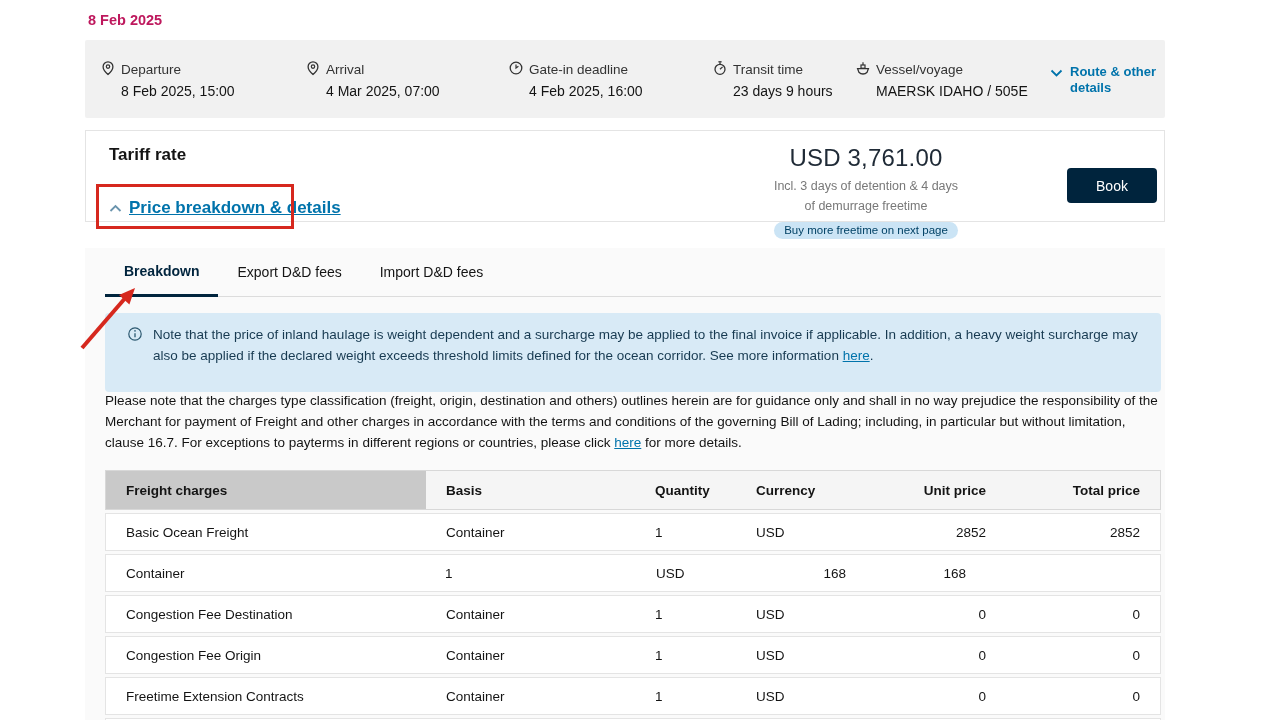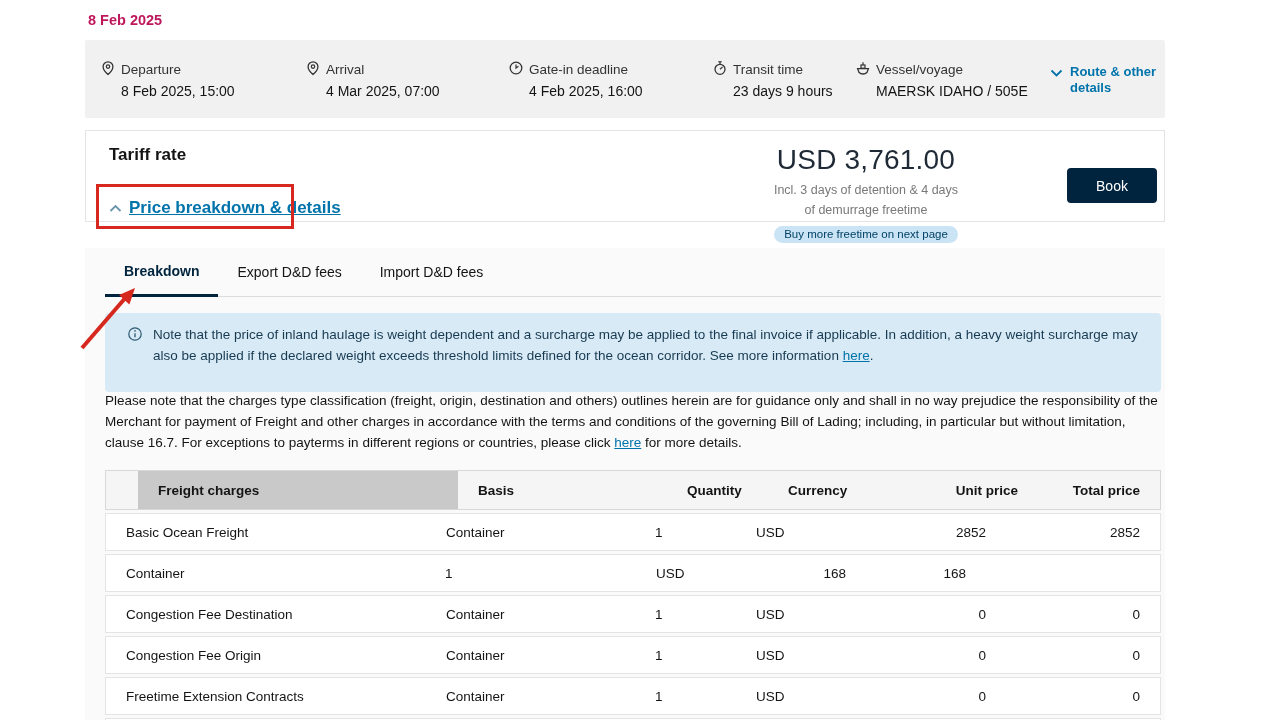--- a/index.html
+++ b/index.html
@@ -20,21 +20,21 @@
   .route-link { width:94px; font-size:13px; font-weight:bold; color:#0073ab;
                 line-height:16px; }
 
   
   .tariff-card { position:absolute; left:85px; top:130px; width:1080px; height:92px;
                  background:#ffffff; border:1px solid #e4e4e4; }
   .tariff-title { position:absolute; left:23px; top:14px; font-size:17px; font-weight:bold; color:#141414; }
   .breakdown-toggle { position:absolute; left:23px; top:67px; display:flex; align-items:center; gap:7px; cursor:pointer; }
   .breakdown-toggle .toggle-label { font-size:17px; font-weight:bold; color:#0073ab; text-decoration:underline; }
   .price-block { position:absolute; left:660px; top:13px; width:240px; text-align:center; }
-  .price-main { font-size:28px; color:#1f2a36; letter-spacing:0.2px; }
+  .price-main { font-size:24px; color:#1f2a36; letter-spacing:0.2px; }
   .price-note { margin:4px auto 0; max-width:196px; font-size:12.5px; line-height:20px; color:#787878; }
   .freetime-badge { display:inline-block; margin-top:6px; padding:2px 10px 3px; font-size:11.5px;
                     color:#004165; background:#cbe4f5; border-radius:10px; }
   .book-button { position:absolute; left:981px; top:37px; width:90px; height:35px;
                  background:#00243d; color:#ffffff; font-size:14px; border:none; border-radius:4px;
                  cursor:pointer; font-family:"Liberation Sans", sans-serif; }
 
   
   .panel { position:absolute; left:85px; top:248px; width:1080px; height:472px;
            background:#fafafa; overflow:hidden; }
@@ -48,21 +48,21 @@
   .info-note svg { flex:0 0 auto; margin-top:2px; }
   .note-text { font-size:13.5px; line-height:21px; color:#173a51; max-width:1000px; }
   .inline-link { color:#0073ab; text-decoration:underline; cursor:pointer; }
 
   .disclaimer { position:absolute; left:20px; right:4px; top:142px;
                 font-size:13.5px; line-height:21px; color:#141414; }
 
   
   .charges-table { position:absolute; left:20px; right:4px; top:222px; }
   .t-row { display:grid; grid-template-columns:320px 210px 100px 110px 140px 1fr; align-items:stretch; }
-  .t-header { height:40px; background:#f5f5f5; border:1px solid #d8d8d8;padding-left:32px; }
+  .t-header { height:40px; background:#f5f5f5; border:1px solid #d8d8d8; }
   .t-data { height:38px; background:#ffffff; border:1px solid #e4e4e4; margin-top:3px; }
   .cell { display:flex; align-items:center; font-size:13.5px; color:#141414; overflow:hidden; white-space:nowrap; }
   .c-name { padding-left:20px; }
   .c-basis { padding-left:20px; }
   .c-qty { padding-left:19px; }
   .c-cur { padding-left:20px; }
   .c-unit { justify-content:flex-end; }
   .c-total { justify-content:flex-end; padding-right:20px; }
   .t-header .cell { font-weight:bold; }
   .t-header .c-name { background:#c9c9c9; }

